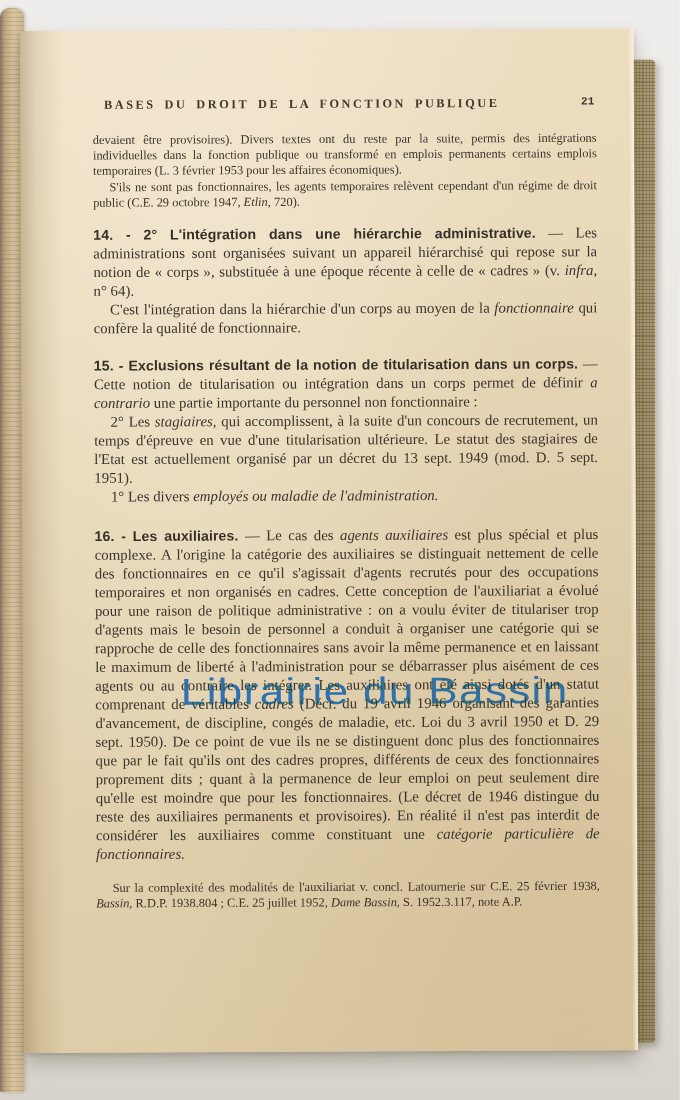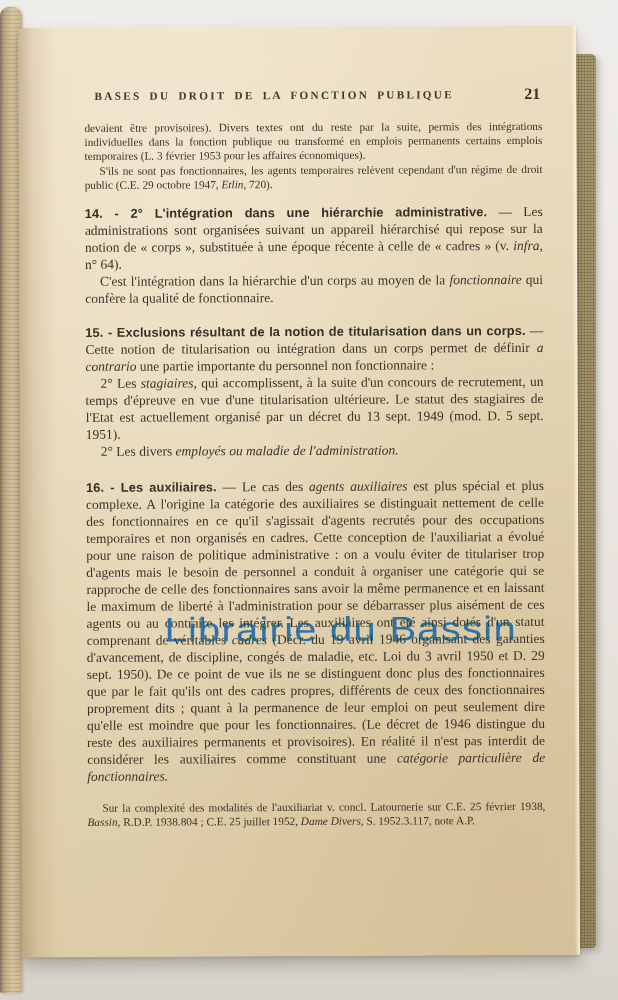--- a/index.html
+++ b/index.html
@@ -45,21 +45,21 @@
     color:#3a332a;font-size:13.5px;line-height:17px;}
 
   p{margin:0;}
   .j{text-align:justify;}
   .ind{text-indent:15px;}
   .small{font-size:11.3px;line-height:14.2px;}
 
   .running-header{position:relative;height:16px;}
   .rh-title{position:absolute;left:0;right:78px;top:0;text-align:center;
     font-weight:700;font-size:11.2px;letter-spacing:2.3px;word-spacing:3px;white-space:nowrap;color:#40382d;}
-  .rh-num{position:absolute;right:2px;top:-1px;font-weight:700;font-size:16px;color:#3a332a;}
+  .rh-num{position:absolute;right:2px;top:-1px;font-weight:700;font-size:10px;color:#3a332a;font-family:Liberation Mono, monospace;}
 
   .intro-1{margin-top:17px;}
   .sec-14{margin-top:13px;}
   .sec-15{margin-top:17px;}
   .sec-16{margin-top:19px;}
   .footnote{margin-top:16px;}
 
   
   .s-h{font-family:"Liberation Sans",sans-serif;font-weight:700;font-size:0.95em;
        letter-spacing:0.1px;color:#352f26;}
@@ -91,27 +91,27 @@
       <p class="small j ind"><span>S'ils ne sont pas fonctionnaires, les agents temporaires relèvent cependant d'un régime de droit public (C.E. 29 octobre 1947, </span><span class="s-i">Etlin</span><span>, 720).</span></p>
 
       <div class="sec-14">
         <p class="j"><span class="s-h">14. - 2° L'intégration dans une hiérarchie administrative.</span><span> — Les administrations sont organisées suivant un appareil hiérarchisé qui repose sur la notion de « corps », substituée à une époque récente à celle de « cadres » (v. </span><span class="s-i">infra</span><span>, n° 64).</span></p>
         <p class="j ind"><span>C'est l'intégration dans la hiérarchie d'un corps au moyen de la </span><span class="s-i">fonctionnaire</span><span> qui confère la qualité de fonctionnaire.</span></p>
       </div>
 
       <div class="sec-15">
         <p class="j"><span class="s-h">15. - Exclusions résultant de la notion de titularisation dans un corps.</span><span> — Cette notion de titularisation ou intégration dans un corps permet de définir </span><span class="s-i">a contrario</span><span> une partie importante du personnel non fonctionnaire :</span></p>
         <p class="j ind"><span>2° Les </span><span class="s-i">stagiaires,</span><span> qui accomplissent, à la suite d'un concours de recrutement, un temps d'épreuve en vue d'une titularisation ultérieure. Le statut des stagiaires de l'Etat est actuellement organisé par un décret du 13 sept. 1949 (mod. D. 5 sept. 1951).</span></p>
-        <p class="j ind"><span>2° Les divers </span><span class="s-i">employés ou maladie de l'administration.</span></p>
+        <p class="j ind"><span>1° Les divers </span><span class="s-i">employés ou maladie de l'administration.</span></p>
       </div>
 
       <div class="sec-16">
         <p class="j"><span class="s-h">16. - Les auxiliaires.</span><span> — Le cas des </span><span class="s-i">agents auxiliaires</span><span> est plus spécial et plus complexe. A l'origine la catégorie des auxiliaires se distinguait nettement de celle des fonctionnaires en ce qu'il s'agissait d'agents recrutés pour des occupations temporaires et non organisés en cadres. Cette conception de l'auxiliariat a évolué pour une raison de politique administrative : on a voulu éviter de titulariser trop d'agents mais le besoin de personnel a conduit à organiser une catégorie qui se rapproche de celle des fonctionnaires sans avoir la même permanence et en laissant le maximum de liberté à l'administration pour se débarrasser plus aisément de ces agents ou au contraire les intégrer. Les auxiliaires ont été ainsi dotés d'un statut comprenant de véritables </span><span class="s-i">cadres</span><span> (Décr. du 19 avril 1946 organisant des garanties d'avancement, de discipline, congés de maladie, etc. Loi du 3 avril 1950 et D. 29 sept. 1950). De ce point de vue ils ne se distinguent donc plus des fonctionnaires que par le fait qu'ils ont des cadres propres, différents de ceux des fonctionnaires proprement dits ; quant à la permanence de leur emploi on peut seulement dire qu'elle est moindre que pour les fonctionnaires. (Le décret de 1946 distingue du reste des auxiliaires permanents et provisoires). En réalité il n'est pas interdit de considérer les auxiliaires comme constituant une </span><span class="s-i">catégorie particulière de fonctionnaires.</span></p>
       </div>
 
-      <p class="small j ind footnote"><span>Sur la complexité des modalités de l'auxiliariat v. concl. Latournerie sur C.E. 25 février 1938, </span><span class="s-i">Bassin,</span><span> R.D.P. 1938.804 ; C.E. 25 juillet 1952, </span><span class="s-i">Dame Divers,</span><span> S. 1952.3.117, note A.P.</span></p>
+      <p class="small j ind footnote"><span>Sur la complexité des modalités de l'auxiliariat v. concl. Latournerie sur C.E. 25 février 1938, </span><span class="s-i">Bassin,</span><span> R.D.P. 1938.804 ; C.E. 25 juillet 1952, </span><span class="s-i">Dame Bassin,</span><span> S. 1952.3.117, note A.P.</span></p>
 
     </div>
 
     <div class="watermark" style="color: rgb(47, 113, 214);">Librairie du Bassin</div>
   </div>
 
 </div>
 
 </body></html>

